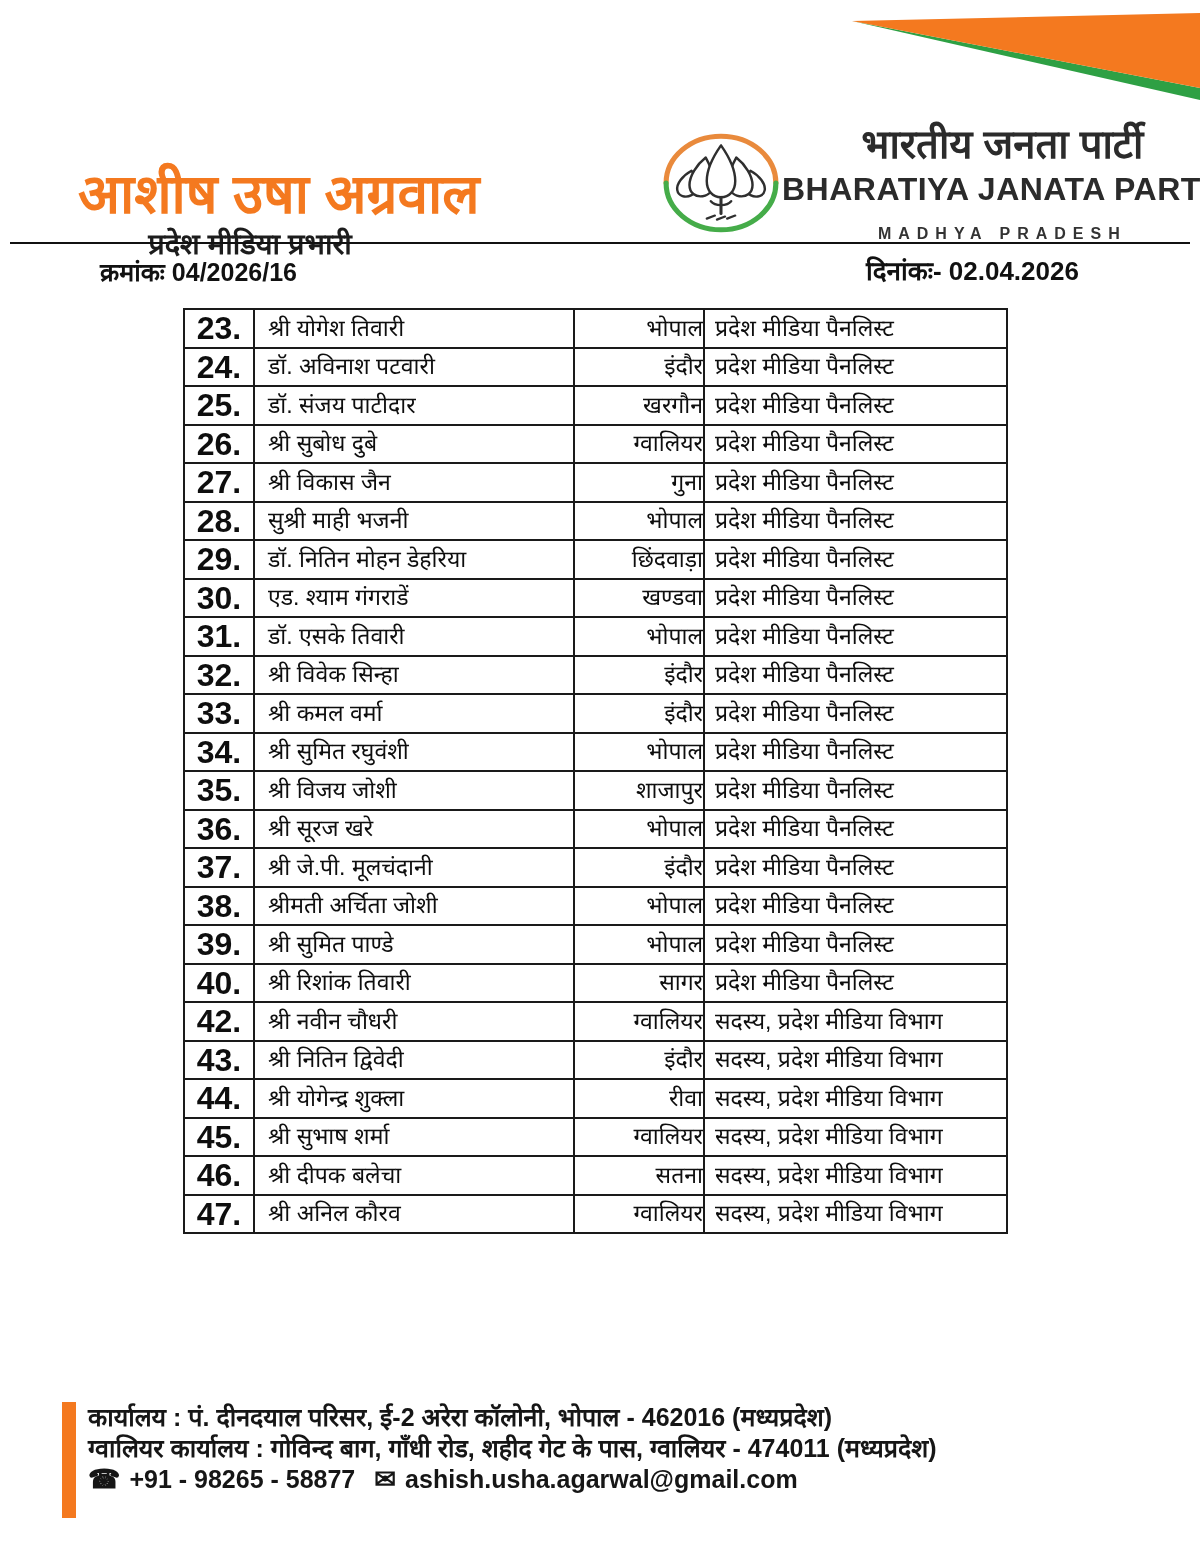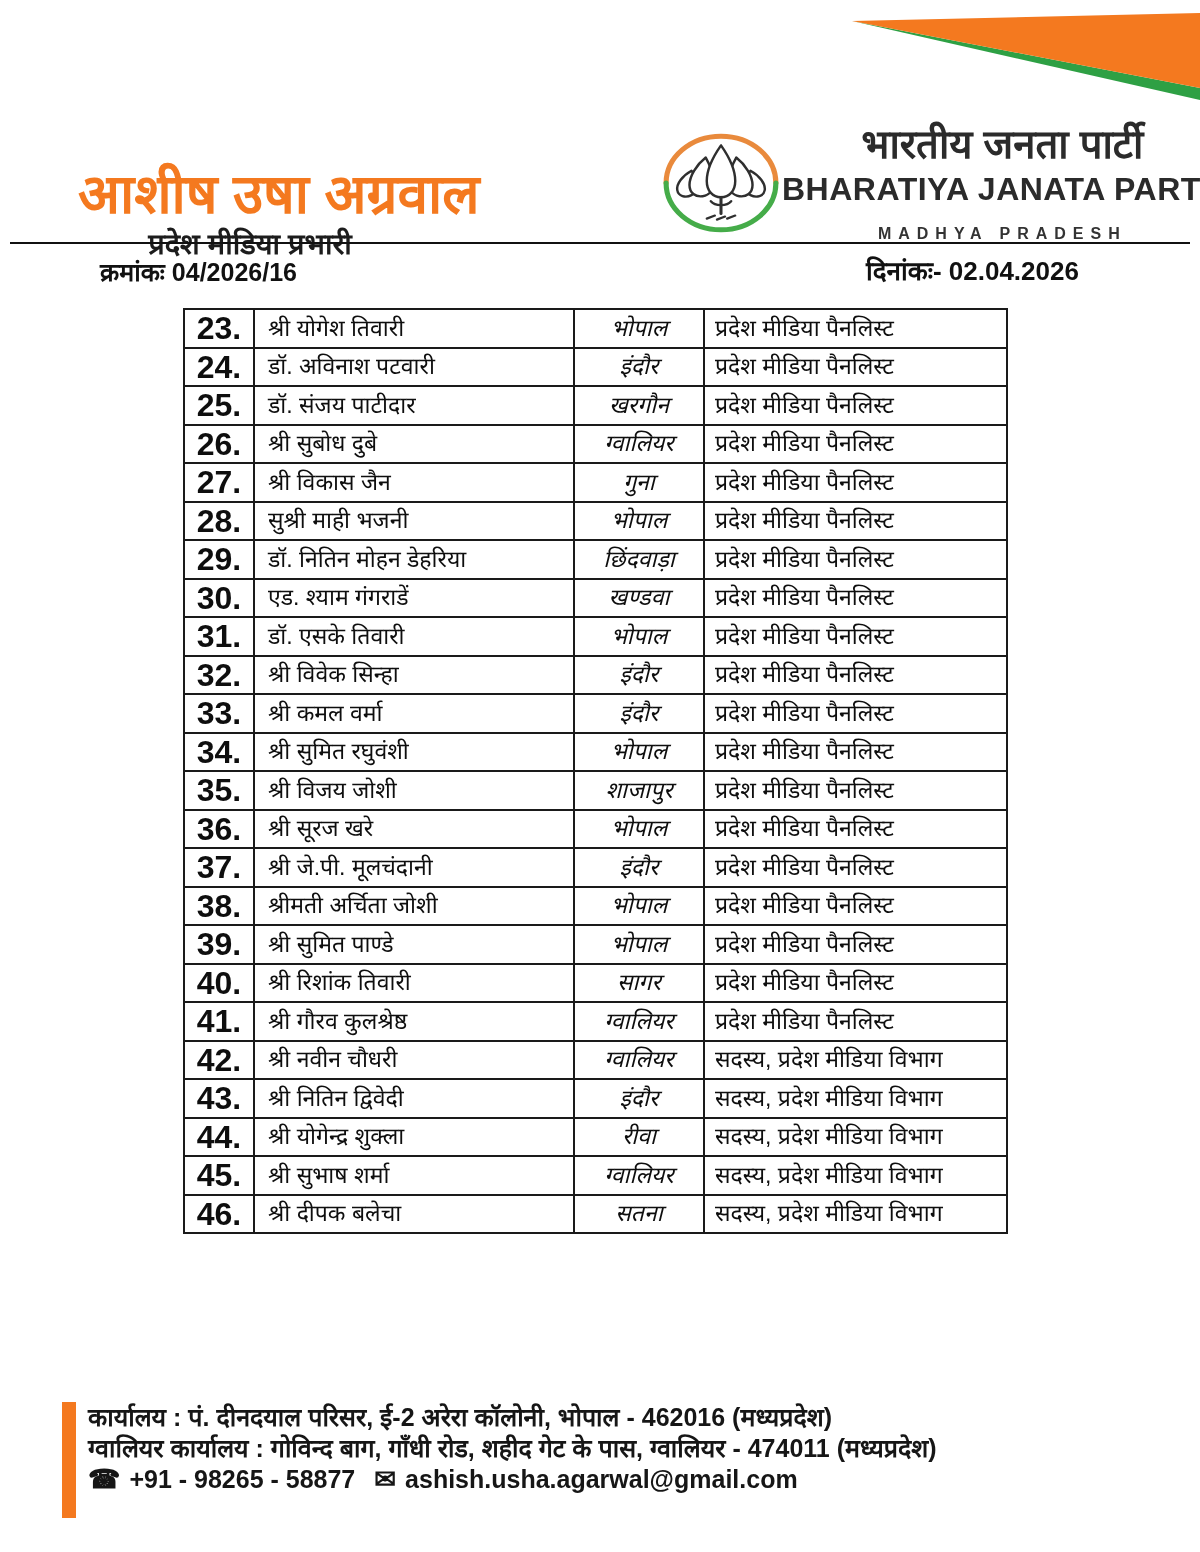--- a/index.html
+++ b/index.html
@@ -65,21 +65,21 @@
     color: #0e0e0e;
     overflow: hidden; white-space: nowrap;
     vertical-align: middle;
   }
   .col-no    { width: 70px;  }
   .col-name  { width: 320px; }
   .col-city  { width: 130px; }
   .col-desig { width: 303px; }
   td.c-no    { text-align: center; font-weight: 700; font-size: 32px; }
   td.c-name  { padding-left: 13px; }
-  td.c-city  { text-align: center; font-style: italic; }
+  td.c-city  { text-align: right; }
   td.c-desig { padding-left: 10px; }
 
   
   .footer-bar {
     position: absolute; left: 62px; top: 1402px;
     width: 14px; height: 116px; background: #F4791F;
   }
   .footer-block {
     position: absolute; left: 88px; top: 1402px; width: 1040px;
     display: flex; flex-direction: column; gap: 1px;
@@ -239,26 +239,20 @@
     <td class="c-city">भोपाल</td>
     <td class="c-desig">प्रदेश मीडिया पैनलिस्ट</td>
   </tr>
       <tr>
     <td class="c-no">40.</td>
     <td class="c-name">श्री रिशांक तिवारी</td>
     <td class="c-city">सागर</td>
     <td class="c-desig">प्रदेश मीडिया पैनलिस्ट</td>
   </tr>
       <tr>
-    <td class="c-no">41.</td>
-    <td class="c-name">श्री गौरव कुलश्रेष्ठ</td>
-    <td class="c-city">ग्वालियर</td>
-    <td class="c-desig">प्रदेश मीडिया पैनलिस्ट</td>
-  </tr>
-      <tr>
     <td class="c-no">42.</td>
     <td class="c-name">श्री नवीन चौधरी</td>
     <td class="c-city">ग्वालियर</td>
     <td class="c-desig">सदस्य, प्रदेश मीडिया विभाग</td>
   </tr>
       <tr>
     <td class="c-no">43.</td>
     <td class="c-name">श्री नितिन द्विवेदी</td>
     <td class="c-city">इंदौर</td>
     <td class="c-desig">सदस्य, प्रदेश मीडिया विभाग</td>
@@ -272,20 +266,26 @@
       <tr>
     <td class="c-no">45.</td>
     <td class="c-name">श्री सुभाष शर्मा</td>
     <td class="c-city">ग्वालियर</td>
     <td class="c-desig">सदस्य, प्रदेश मीडिया विभाग</td>
   </tr>
       <tr>
     <td class="c-no">46.</td>
     <td class="c-name">श्री दीपक बलेचा</td>
     <td class="c-city">सतना</td>
+    <td class="c-desig">सदस्य, प्रदेश मीडिया विभाग</td>
+  </tr>
+      <tr>
+    <td class="c-no">47.</td>
+    <td class="c-name">श्री अनिल कौरव</td>
+    <td class="c-city">ग्वालियर</td>
     <td class="c-desig">सदस्य, प्रदेश मीडिया विभाग</td>
   </tr>
     </tbody>
 </table>
 
 <div class="footer-bar"></div>
 <div class="footer-block">
   <div class="footer-line">कार्यालय : पं. दीनदयाल परिसर, ई-2 अरेरा कॉलोनी, भोपाल - 462016 (मध्यप्रदेश)</div>
   <div class="footer-line">ग्वालियर कार्यालय : गोविन्द बाग, गाँधी रोड, शहीद गेट के पास, ग्वालियर - 474011  (मध्यप्रदेश)</div>
   <div class="footer-line footer-contact">

